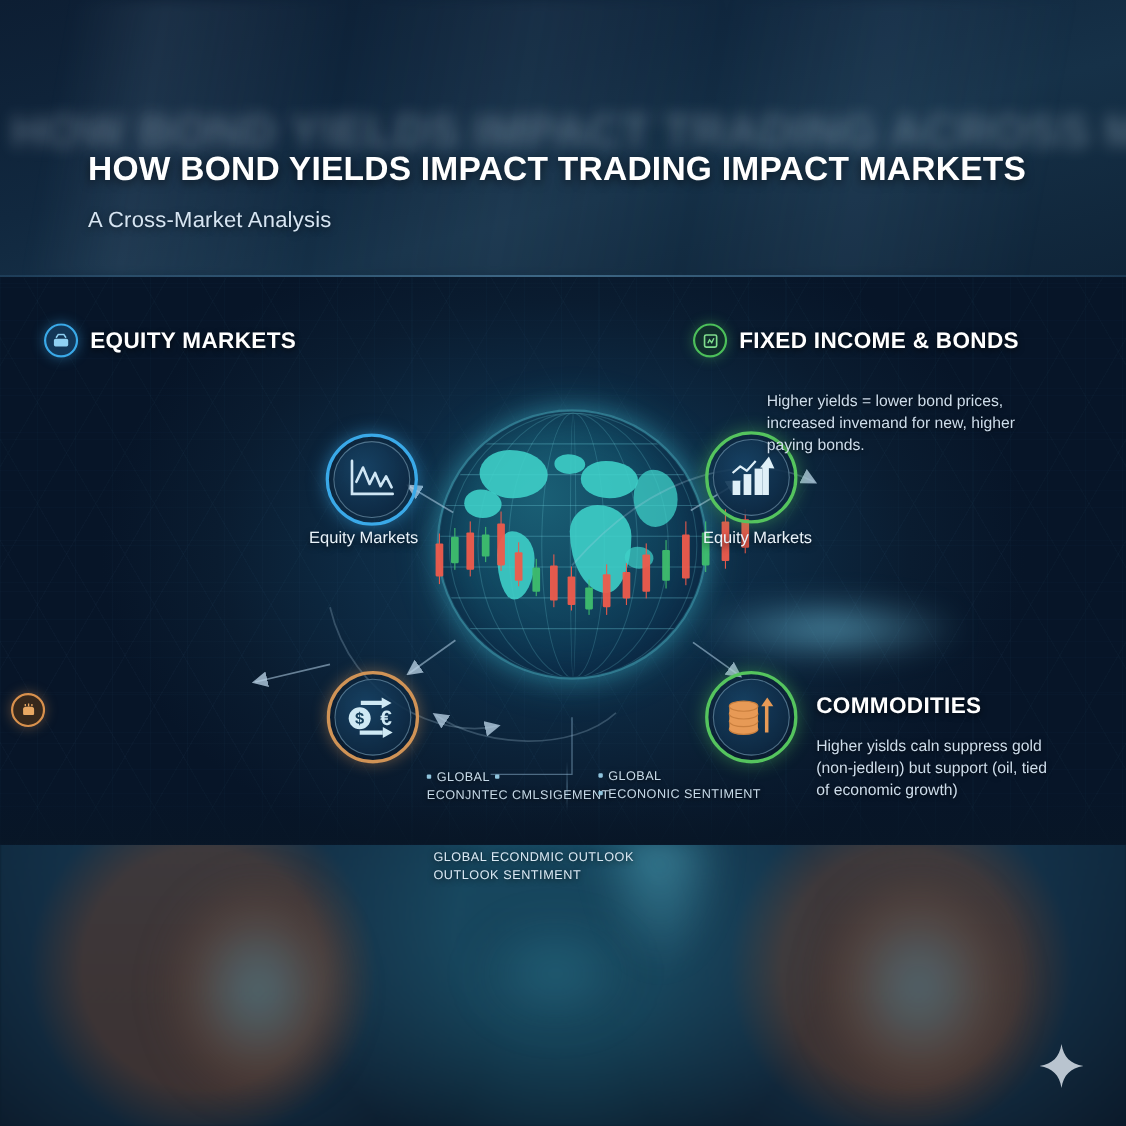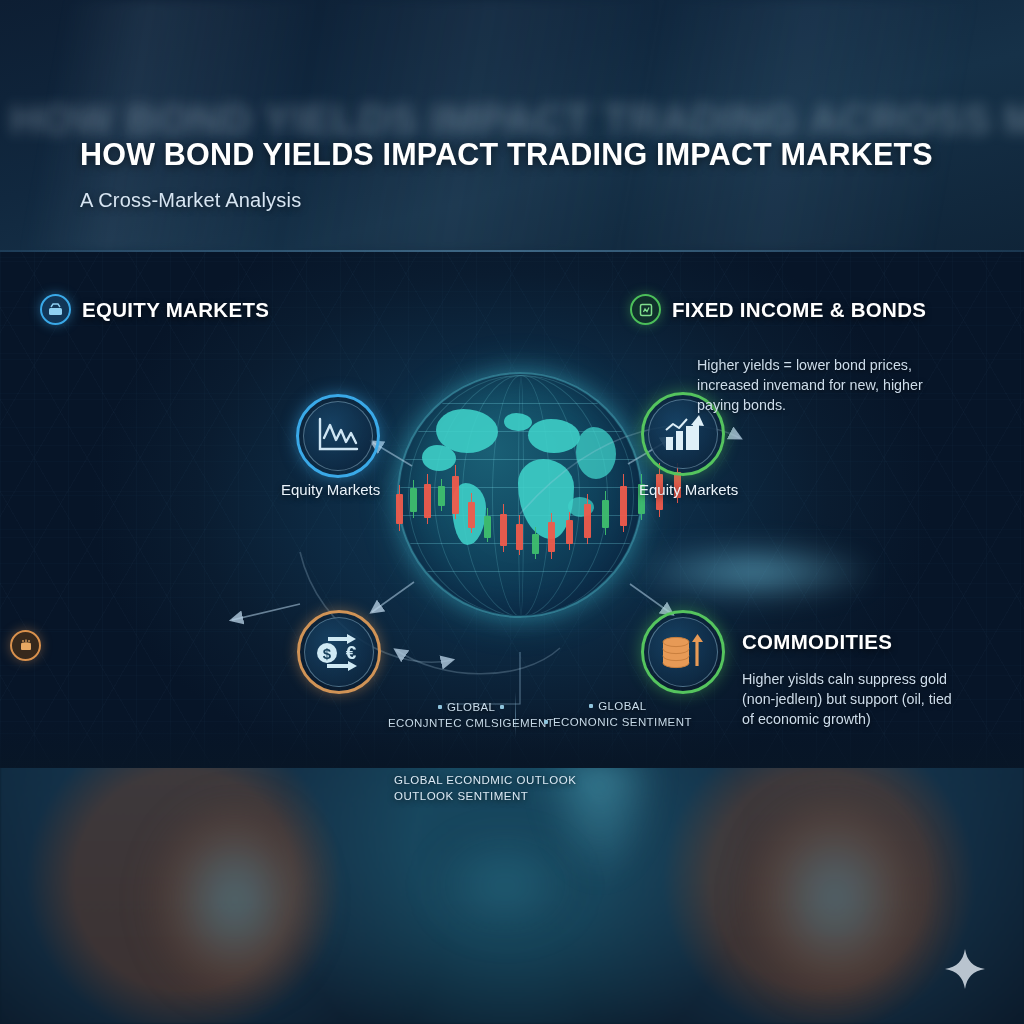--- a/index.html
+++ b/index.html
@@ -110,21 +110,21 @@
     border:2px solid;}
   .sect-title{font-size:20.5px;font-weight:bold;color:#ffffff;letter-spacing:.3px;
     white-space:nowrap;text-shadow:0 2px 6px rgba(0,0,0,.65);}
   .sect-body{position:absolute;font-size:14.3px;line-height:20px;color:#cddcea;
     text-shadow:0 1px 5px rgba(0,0,0,.7);}
   .sect-body.blurry{filter:blur(.45px);}
 
   
   .annot{position:absolute;font-size:11.5px;line-height:16px;color:#c9dcea;
     letter-spacing:.4px;text-shadow:0 1px 5px rgba(0,0,0,.75);}
-  .annot.blurry{filter:blur(.5px);text-align:center;}
+  .annot.blurry{filter:blur(.5px);}
   .annot-dot{display:inline-block;width:4px;height:4px;background:#8fc4dd;
     border-radius:1px;vertical-align:middle;margin:0 5px 2px 0;}
   .vdivider{position:absolute;width:1px;background:linear-gradient(180deg,
      rgba(150,200,230,0),rgba(150,200,230,.45),rgba(150,200,230,0));}
 
   .bottom-caption{position:absolute;left:394px;top:772px;font-size:11.5px;
     line-height:16px;letter-spacing:.5px;color:#dbe9f4;
     text-shadow:0 1px 6px rgba(0,0,0,.75);}
 
   

